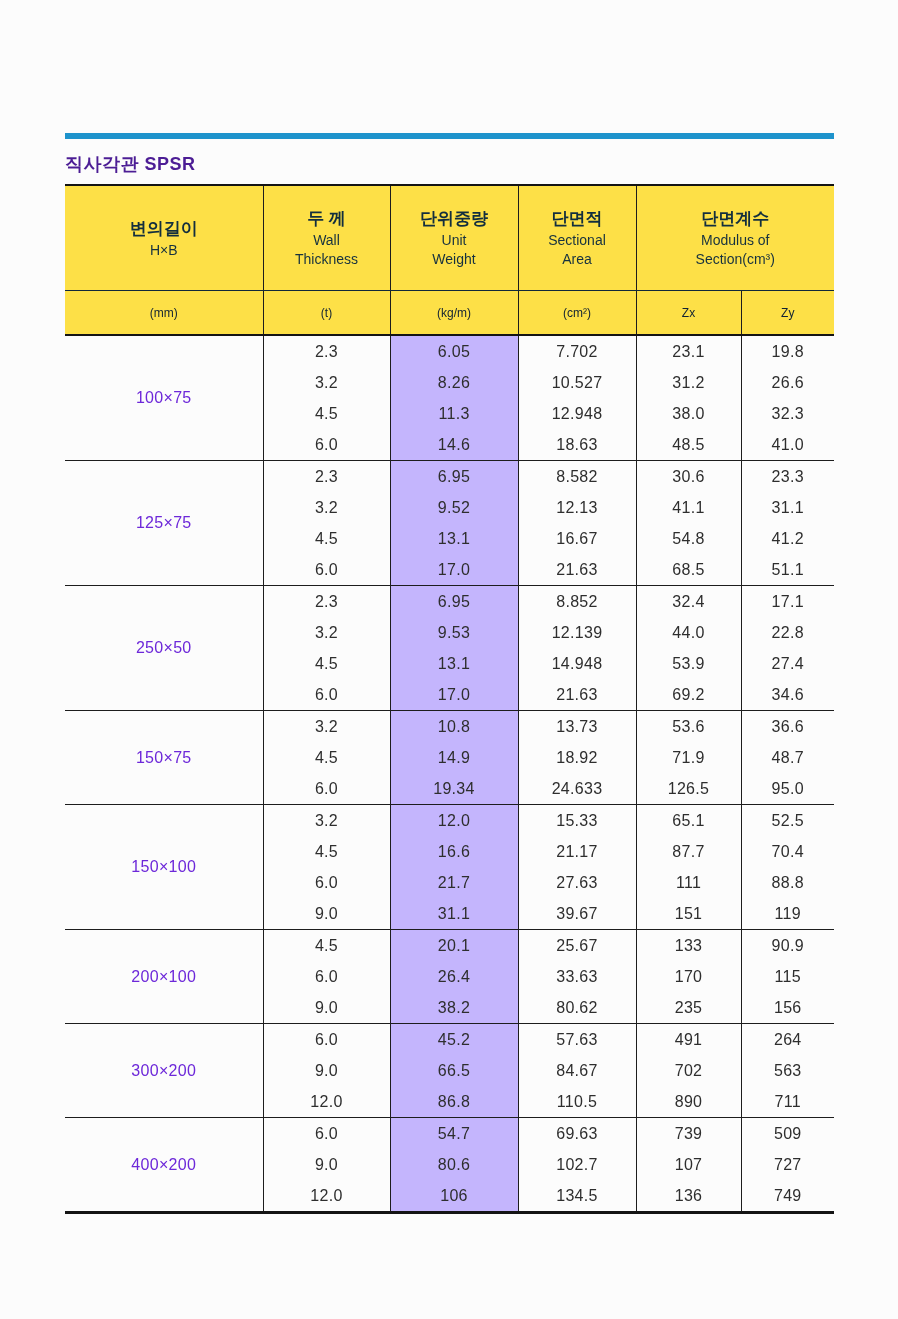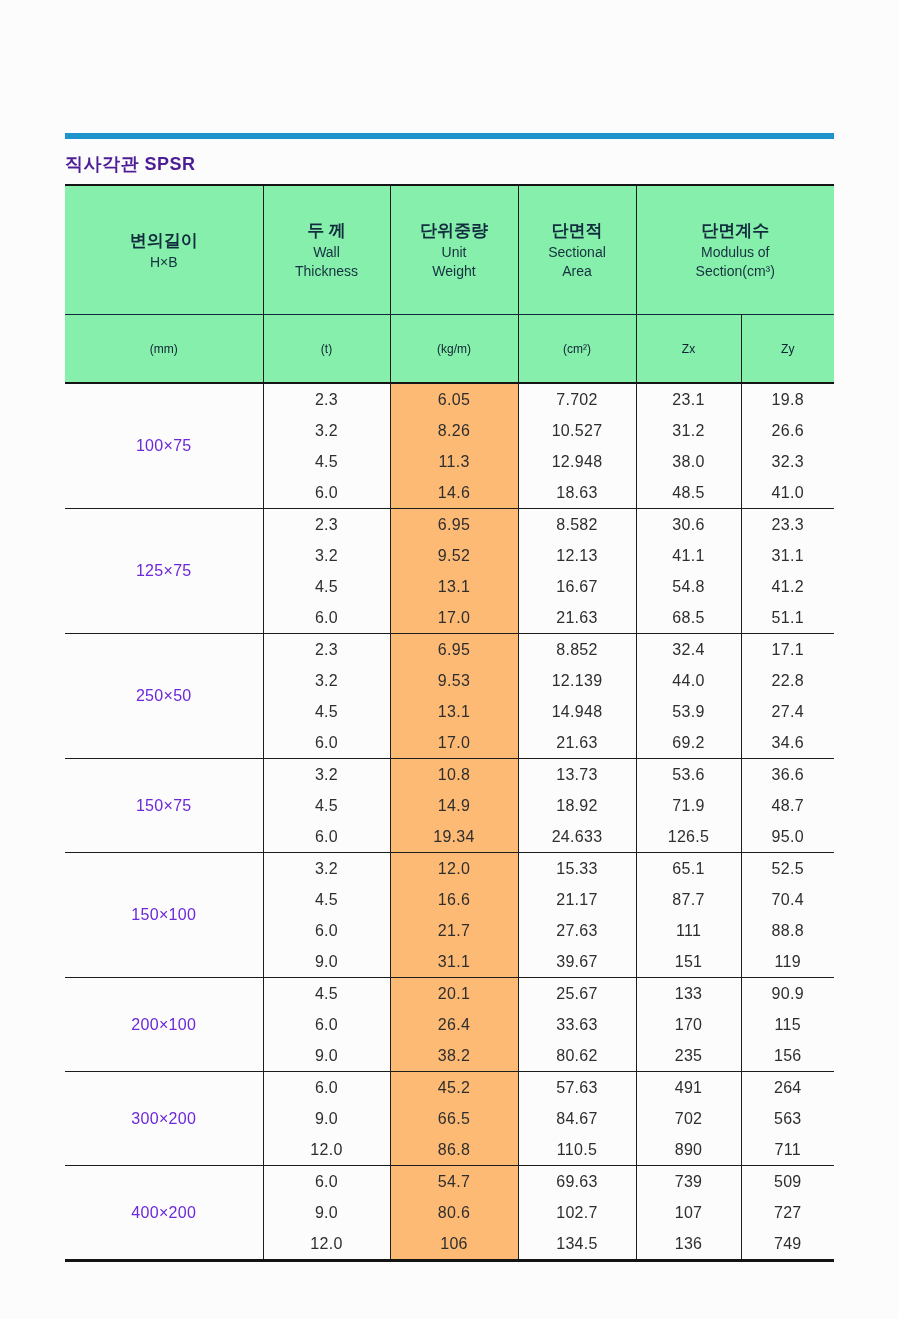--- a/index.html
+++ b/index.html
@@ -9,32 +9,32 @@
     position:relative;overflow:hidden;
   }
   .page{position:absolute;inset:0;}
   .accent-rule{position:absolute;left:65px;top:133px;width:769px;height:6px;background:#1E93CC;}
   .doc-title{position:absolute;left:65px;top:152px;font-size:18px;font-weight:bold;letter-spacing:.5px;color:#4c1d95;}
   table.spec{
     position:absolute;left:65px;top:184px;width:769px;
     border-collapse:collapse;table-layout:fixed;
     border-top:2px solid #141414;border-bottom:3px solid #141414;
   }
-  thead th{background:#86efac;font-weight:normal;padding:16px;vertical-align:middle;text-align:center;color:#16313f;}
+  thead th{background:#fde047;font-weight:normal;padding:4px;vertical-align:middle;text-align:center;color:#16313f;}
   tr.hrow1 th{height:96px;border-bottom:1px solid #11293a;}
   tr.hrow2 th{height:35px;border-bottom:2px solid #141414;font-size:12px;color:#123;}
   .ko-line{font-size:17px;font-weight:600;line-height:24px;color:#122e3e;}
   .en-line{font-size:14px;font-weight:400;line-height:19px;color:#16313f;}
   
   th.bl, td.bl{border-left:1px solid #1d1d1d;}
   tbody td{
     height:31px;text-align:center;vertical-align:middle;
     font-size:16px;letter-spacing:.3px;color:#2e2e2e;padding:0;
   }
-  tbody td.c2{background:#fdba74;}
+  tbody td.c2{background:#c4b5fd;}
   tr.group-start td{border-top:1px solid #1d1d1d;}
   td.c0{font-size:16px;color:#6d28d9;}
 </style>
 </head>
 <body>
 
 <div class="page">
 
   <div class="accent-rule"></div>
 

